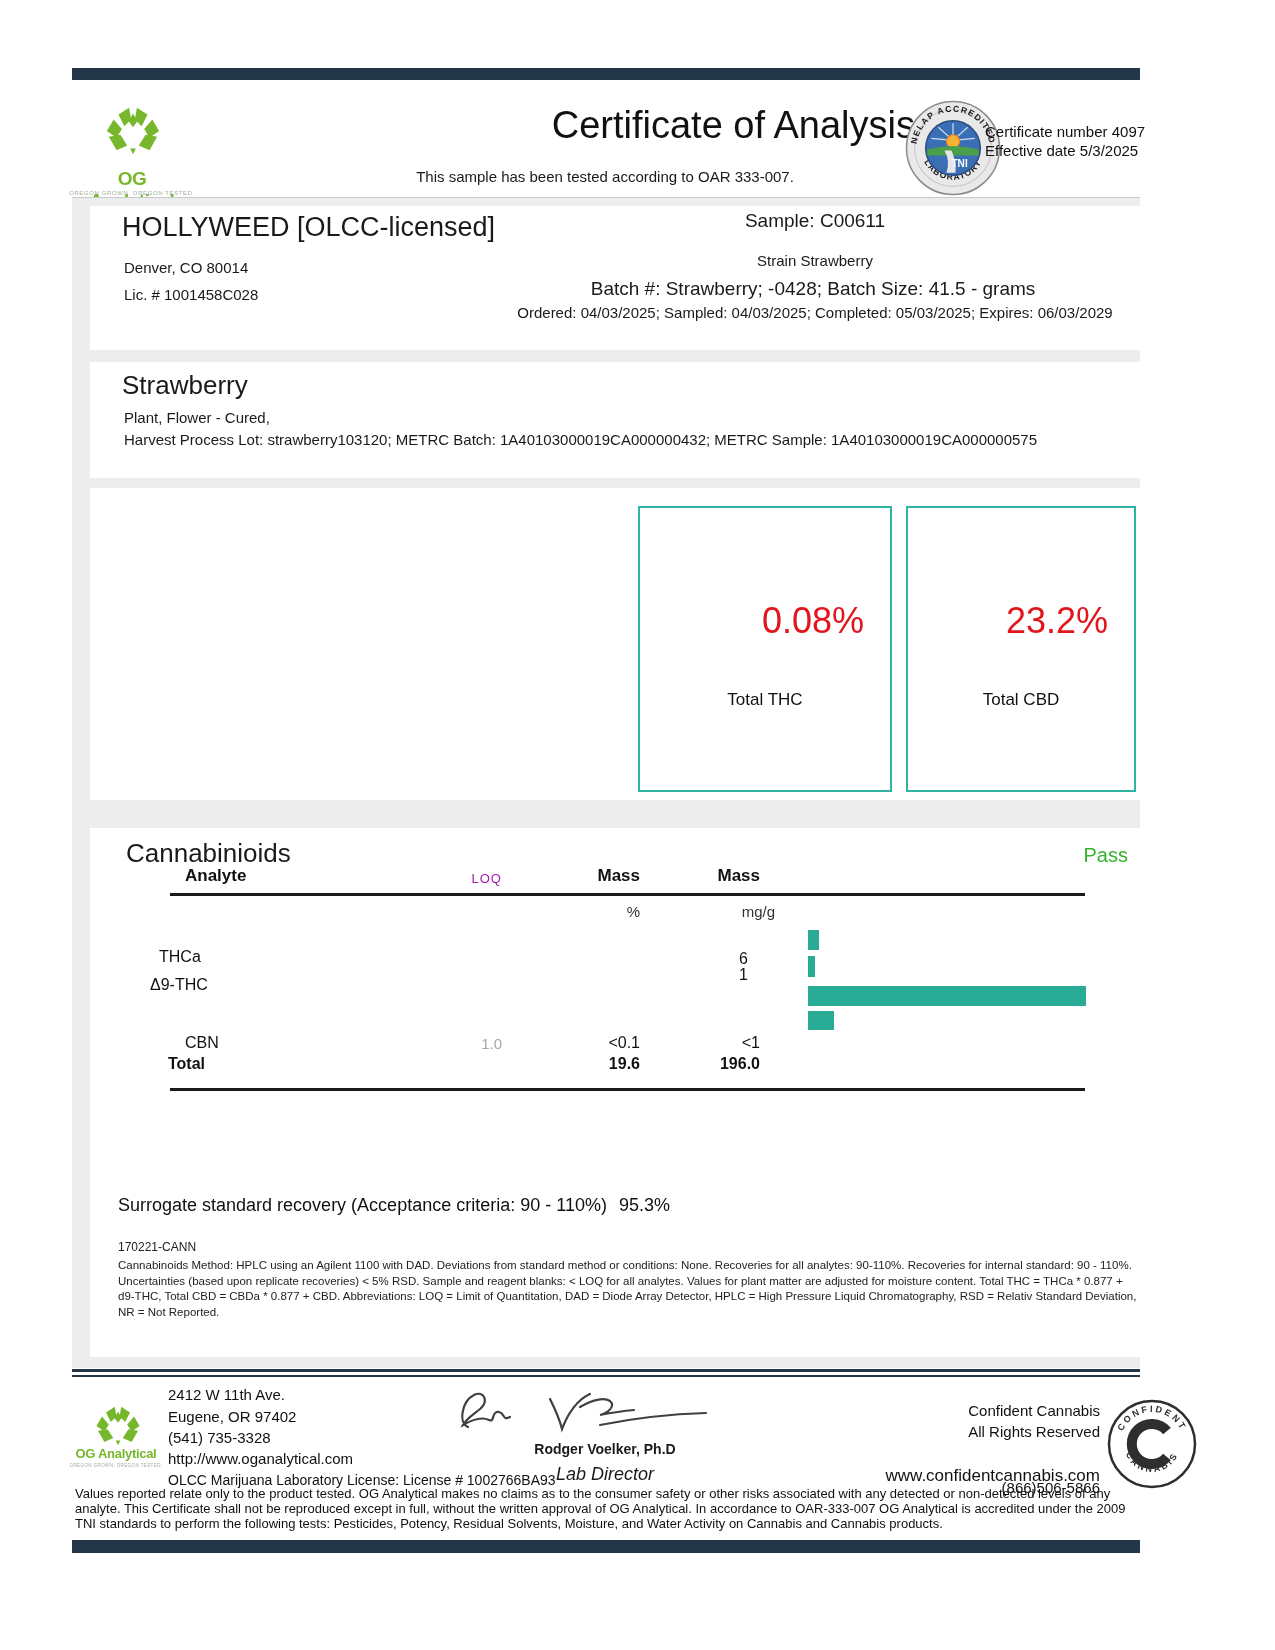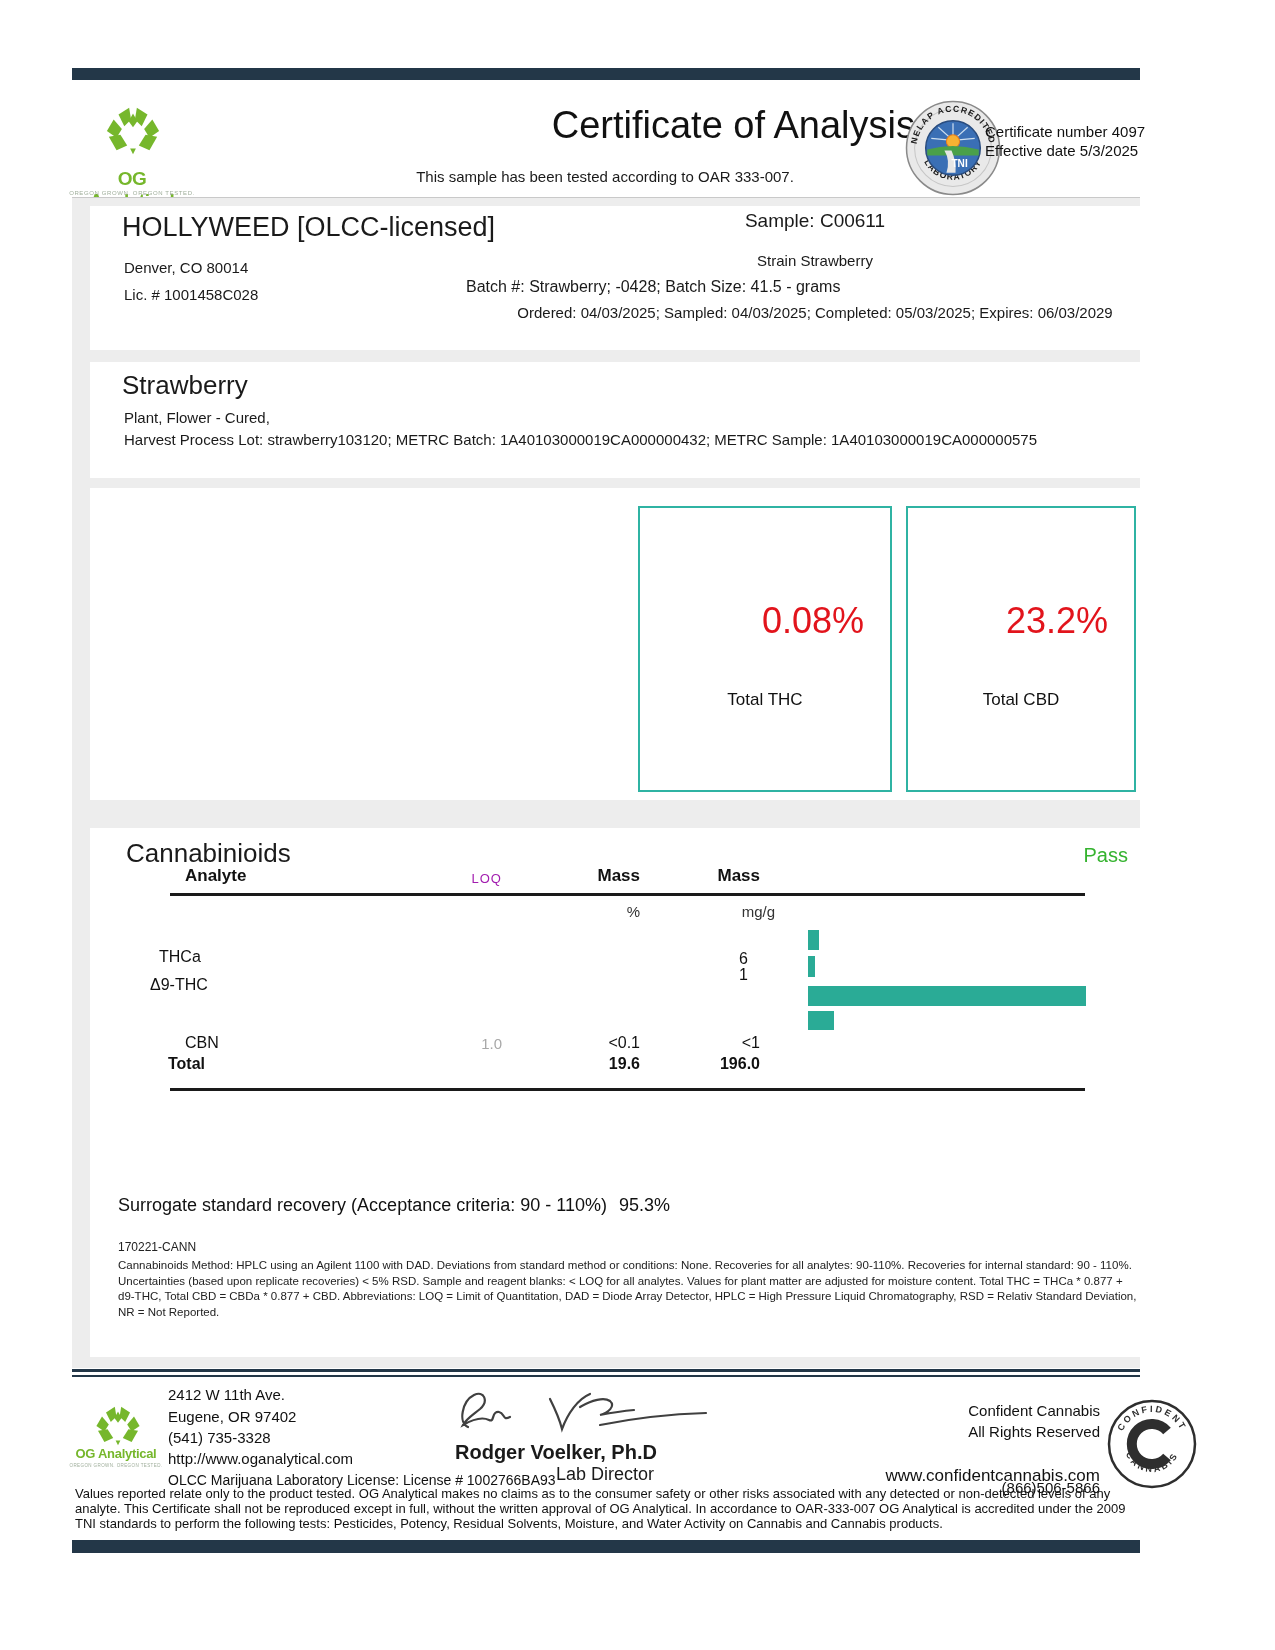--- a/index.html
+++ b/index.html
@@ -26,21 +26,21 @@
   .card2a{left:90px;top:362px;width:1050px;height:116px;}
   .card2b{left:90px;top:488px;width:1050px;height:312px;}
   .card3{left:90px;top:828px;width:1050px;height:529px;}
 
   
   .client-name{left:122px;top:212px;font-size:27px;}
   .client-city{left:124px;top:259px;font-size:15px;}
   .client-lic{left:124px;top:286px;font-size:15px;}
   .sample-title{left:490px;top:210px;width:650px;text-align:center;font-size:19px;}
   .sample-strain{left:490px;top:252px;width:650px;text-align:center;font-size:15px;}
-  .sample-batch{left:466px;top:278px;width:650px;text-align:left;font-size:16px;}
+  .sample-batch{left:488px;top:278px;width:650px;text-align:center;font-size:19px;}
   .sample-dates{left:490px;top:304px;width:650px;text-align:center;font-size:15px;}
 
   
   .straw-name{left:122px;top:370px;font-size:26px;}
   .straw-type{left:124px;top:409px;font-size:15px;}
   .straw-lot{left:124px;top:431px;font-size:15px;}
 
   
   .sumbox{border:2px solid #2fb3a3;background:#fff;}
   .sumbox1{left:638px;top:506px;width:250px;height:282px;}
@@ -87,22 +87,22 @@
   
   .foot-line1{left:72px;top:1369px;width:1068px;height:3px;background:#233748;}
   .foot-line2{left:72px;top:1375px;width:1068px;height:2px;background:#233748;}
   .f-logo-icon{left:94px;top:1404px;}
   .f-logo-word{left:66px;top:1446px;width:100px;text-align:center;font-weight:700;font-size:13px;
                letter-spacing:-0.3px;color:#76b72c;}
   .f-logo-tag{left:62px;top:1463px;width:108px;text-align:center;font-size:4.5px;color:#9fae9b;letter-spacing:.4px;}
   .f-addr{left:168px;font-size:15px;color:#111;}
   .fa1{top:1386px;} .fa2{top:1408px;} .fa3{top:1429px;} .fa4{top:1450px;} .fa5{top:1472px;font-size:14px;}
   .f-sig{left:450px;top:1383px;}
-  .f-signer{left:455px;top:1441px;width:300px;text-align:left;font-size:20px;font-weight:700;}
-  .f-sigtitle{left:455px;top:1464px;width:300px;text-align:center;font-size:18px;}
+  .f-signer{left:455px;top:1441px;width:300px;text-align:center;font-size:14px;font-weight:700;}
+  .f-sigtitle{left:455px;top:1464px;width:300px;text-align:center;font-size:18px;font-style:italic;}
   .f-conf{width:300px;left:800px;text-align:right;font-size:15px;color:#111;}
   .fc1{top:1402px;} .fc2{top:1423px;} .fc3{top:1443px;margin-top:36px;} .fc4{top:1466px;font-size:17px;}
   .f-ccseal{left:1106px;top:1398px;}
   .disclaimer{left:75px;top:1486px;width:1062px;font-size:13px;line-height:15.2px;color:#111;}
   .bottombar{left:72px;top:1540px;width:1068px;height:13px;background:#233748;}
 
   a.plain{color:inherit;text-decoration:none;}
 </style>
 </head>
 <body>

